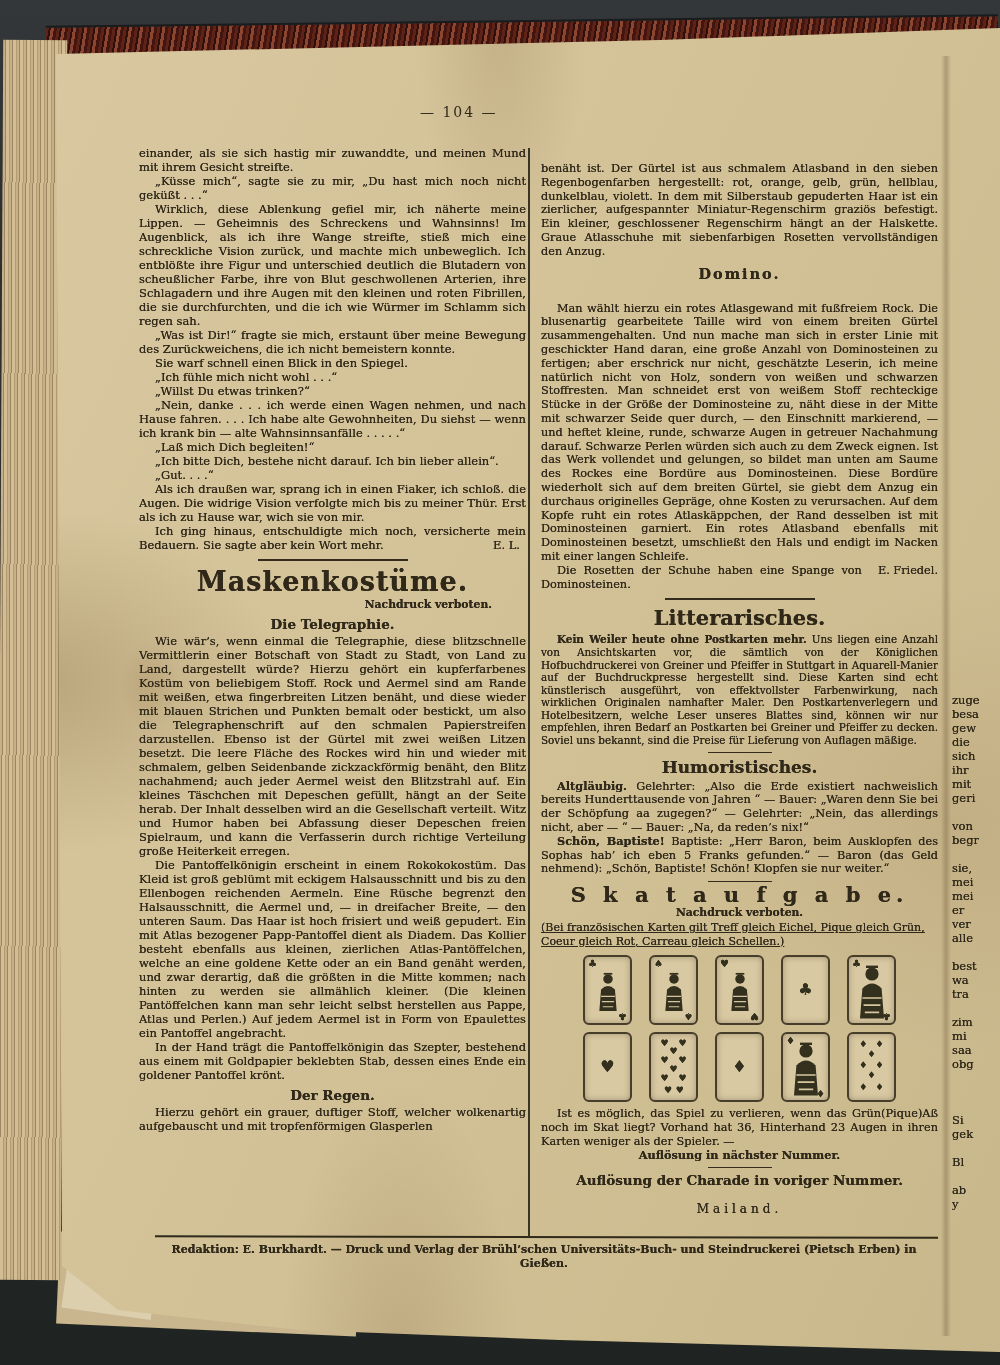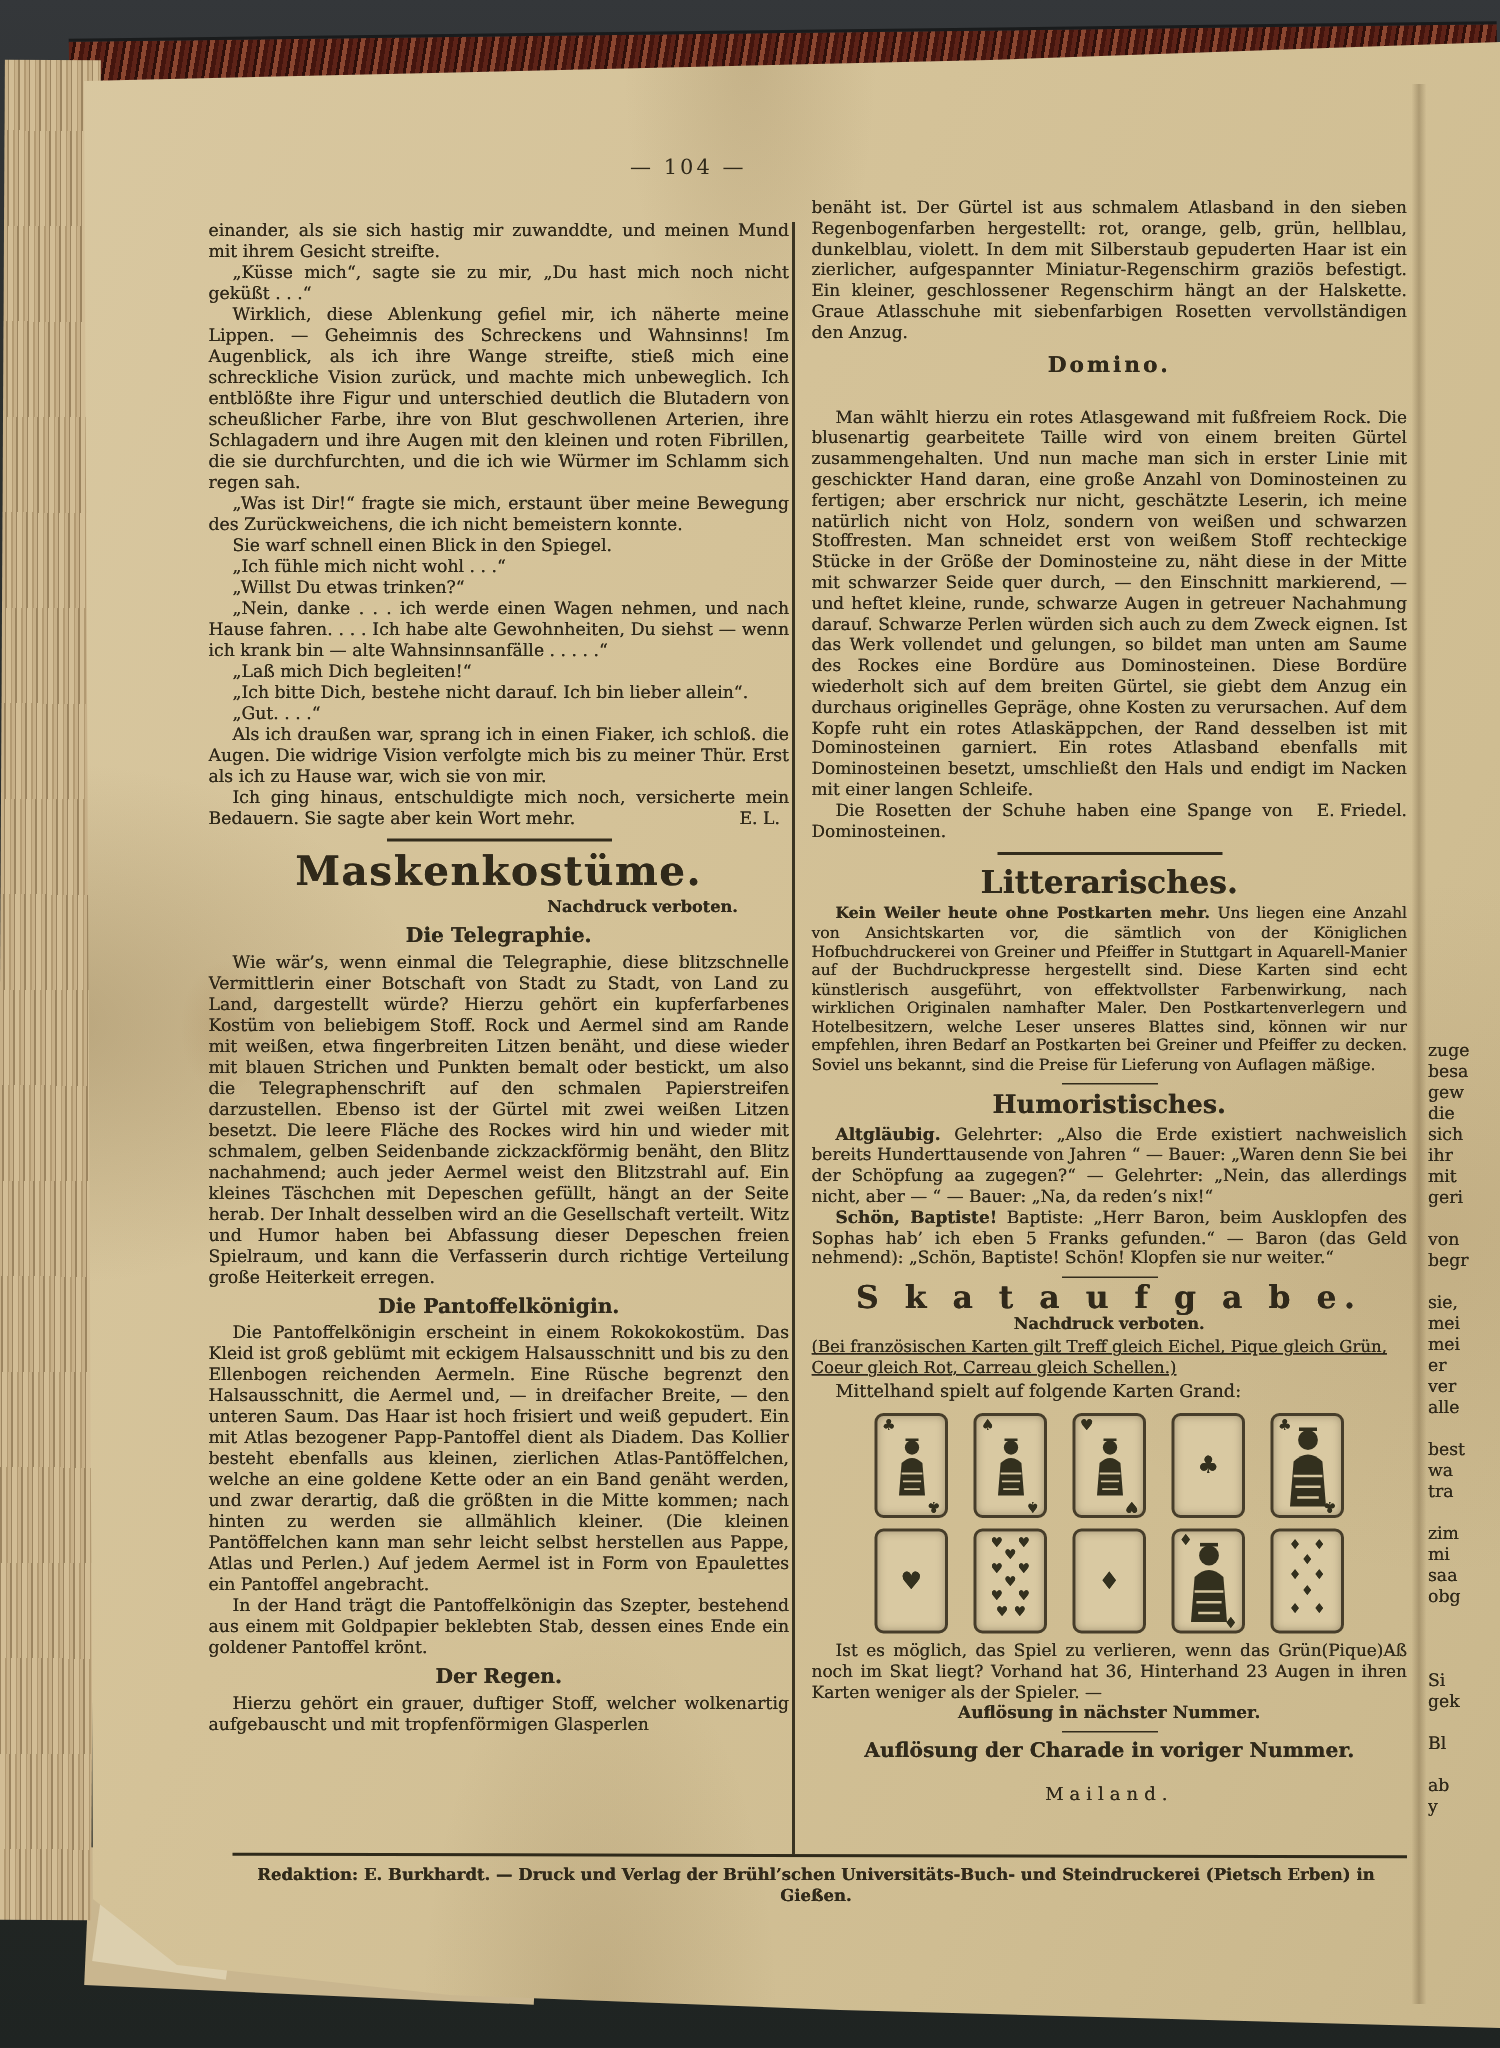--- a/index.html
+++ b/index.html
@@ -30,21 +30,21 @@
   .stain.s1{left:120px;top:640px;width:60px;height:90px;background:radial-gradient(rgba(150,110,60,.18),rgba(150,110,60,0) 70%);}
   .stain.s2{left:760px;top:300px;width:120px;height:80px;background:radial-gradient(rgba(150,110,60,.10),rgba(150,110,60,0) 70%);}
   .crease{position:absolute;left:941px;top:56px;width:10px;height:1280px;z-index:4;
         background:linear-gradient(90deg,rgba(90,70,40,0),rgba(90,70,40,.30) 50%,rgba(90,70,40,0));}
   
   .pageno{position:absolute;left:420px;top:104px;width:140px;text-align:left;font-size:14px;
         letter-spacing:2px;z-index:5;}
   .divider{position:absolute;left:528px;top:148px;width:2px;height:1088px;background:#3a3422;z-index:5;}
   .colL{position:absolute;left:139px;top:146px;width:387px;height:1082px;overflow:hidden;z-index:5;
         font-size:11.5px;line-height:14px;text-align:justify;text-shadow:0 0 .4px currentColor;}
-  .colR{position:absolute;left:541px;top:132px;width:397px;height:1090px;overflow:hidden;z-index:5;
+  .colR{position:absolute;left:541px;top:162px;width:397px;height:1090px;overflow:hidden;z-index:5;
         font-size:11.3px;line-height:13.8px;text-align:justify;text-shadow:0 0 .4px currentColor;}
   p{margin:0;text-indent:16px;}
   p[data-variant="noindent"], p.noindent{text-indent:0;}
   .sigline{text-align:right;margin-top:-14px;padding-right:6px;font-size:11.5px;}
   .sig{font-size:11.3px;float:right;}
   .rule-short{width:150px;height:2px;background:#332c1c;margin:7px auto 6px;}
   .rule-tiny{width:64px;height:1px;background:#332c1c;margin:5px auto 4px;}
   .h-masken{font-size:27px;font-weight:bold;text-align:center;margin:6px 0 0;letter-spacing:1px;line-height:30px;}
   .notice-r{text-align:right;font-weight:bold;font-size:10.8px;margin:1px 34px 1px 0;line-height:13px;}
   .h-sub{font-weight:bold;text-align:center;font-size:13.5px;margin:5px 0 2px;line-height:16px;}
@@ -121,21 +121,20 @@
 
     <h1 class="h-masken">Maskenkostüme.</h1>
     <div class="notice-r">Nachdruck verboten.</div>
 
     <h2 class="h-sub">Die Telegraphie.</h2>
     <div>
 
     <p>Wie wär’s, wenn einmal die Telegraphie, diese blitzschnelle Vermittlerin einer Botschaft von Stadt zu Stadt, von Land zu Land, dargestellt würde? Hierzu gehört ein kupferfarbenes Kostüm von beliebigem Stoff.  Rock und Aermel sind am Rande mit weißen, etwa fingerbreiten Litzen benäht, und diese wieder mit blauen Strichen und Punkten bemalt oder bestickt, um also die Telegraphenschrift auf den schmalen Papierstreifen darzustellen.  Ebenso ist der Gürtel mit zwei weißen Litzen besetzt.  Die leere Fläche des Rockes wird hin und wieder mit schmalem, gelben Seidenbande zickzackförmig benäht, den Blitz nachahmend; auch jeder Aermel weist den Blitzstrahl auf.  Ein kleines Täschchen mit Depeschen gefüllt, hängt an der Seite herab.  Der Inhalt desselben wird an die Gesellschaft verteilt.  Witz und Humor haben bei Abfassung dieser Depeschen freien Spielraum, und kann die Verfasserin durch richtige Verteilung große Heiterkeit erregen.</p>
       </div>
 
-    <h2 class="h-sub">Die Pantoffelkönigin.</h2>
     <div>
 
     <p>Die Pantoffelkönigin erscheint in einem Rokokokostüm. Das Kleid ist groß geblümt mit eckigem Halsausschnitt und bis zu den Ellenbogen reichenden Aermeln.  Eine Rüsche begrenzt den Halsausschnitt, die Aermel und, — in dreifacher Breite, — den unteren Saum.  Das Haar ist hoch frisiert und weiß gepudert.  Ein mit Atlas bezogener Papp-Pantoffel dient als Diadem.  Das Kollier besteht ebenfalls aus kleinen, zierlichen Atlas-Pantöffelchen, welche an eine goldene Kette oder an ein Band genäht werden, und zwar derartig, daß die größten in die Mitte kommen; nach hinten zu werden sie allmählich kleiner.  (Die kleinen Pantöffelchen kann man sehr leicht selbst herstellen aus Pappe, Atlas und Perlen.)  Auf jedem Aermel ist in Form von Epaulettes ein Pantoffel angebracht.</p>
         <p>In der Hand trägt die Pantoffelkönigin das Szepter, bestehend aus einem mit Goldpapier beklebten Stab, dessen eines Ende ein goldener Pantoffel krönt.</p>
       </div>
 
     <h2 class="h-sub">Der Regen.</h2>
     <div>
 
     <p>Hierzu gehört ein grauer, duftiger Stoff, welcher wolkenartig aufgebauscht und mit tropfenförmigen Glasperlen</p>
@@ -155,21 +154,20 @@
     <div class="rule-tiny"></div>
 
     <h2 class="h-hum">Humoristisches.</h2>
     <p><span class="lead">Altgläubig.</span><span> Gelehrter: „Also die Erde existiert nachweislich bereits Hunderttausende von Jahren “ — Bauer: „Waren denn Sie bei der Schöpfung aa zugegen?“ — Gelehrter: „Nein, das allerdings nicht, aber —     “ — Bauer: „Na, da reden’s nix!“</span></p>
     <p><span class="lead">Schön, Baptiste!</span><span> Baptiste: „Herr Baron, beim Ausklopfen des Sophas hab’ ich eben 5 Franks gefunden.“ — Baron (das Geld nehmend): „Schön, Baptiste! Schön! Klopfen sie nur weiter.“</span></p>
     <div class="rule-tiny"></div>
 
     <h2 class="h-skat">S k a t a u f g a b e.</h2>
     <div class="notice-c">Nachdruck verboten.</div>
     <p class="skat-note">(Bei französischen Karten gilt Treff gleich Eichel, Pique gleich Grün, Coeur gleich Rot, Carreau gleich Schellen.)</p>
-    <p class="skat-intro">Mittelhand spielt auf folgende Karten Grand:</p>
 
     <div class="cards-row">
 
     <div class="card" data-kind="court" title="Treff-Bube">
           <span class="pip tl">♣</span>
           <span class="pip br">♣</span>
           <span class="fig"><svg viewBox="0 0 30 48" xmlns="http://www.w3.org/2000/svg">
               <g fill="#33301e">
                 <circle cx="15" cy="9" r="5.5"></circle>
                 <path d="M5 46 L7 21 Q15 13 23 21 L25 46 Z"></path>

